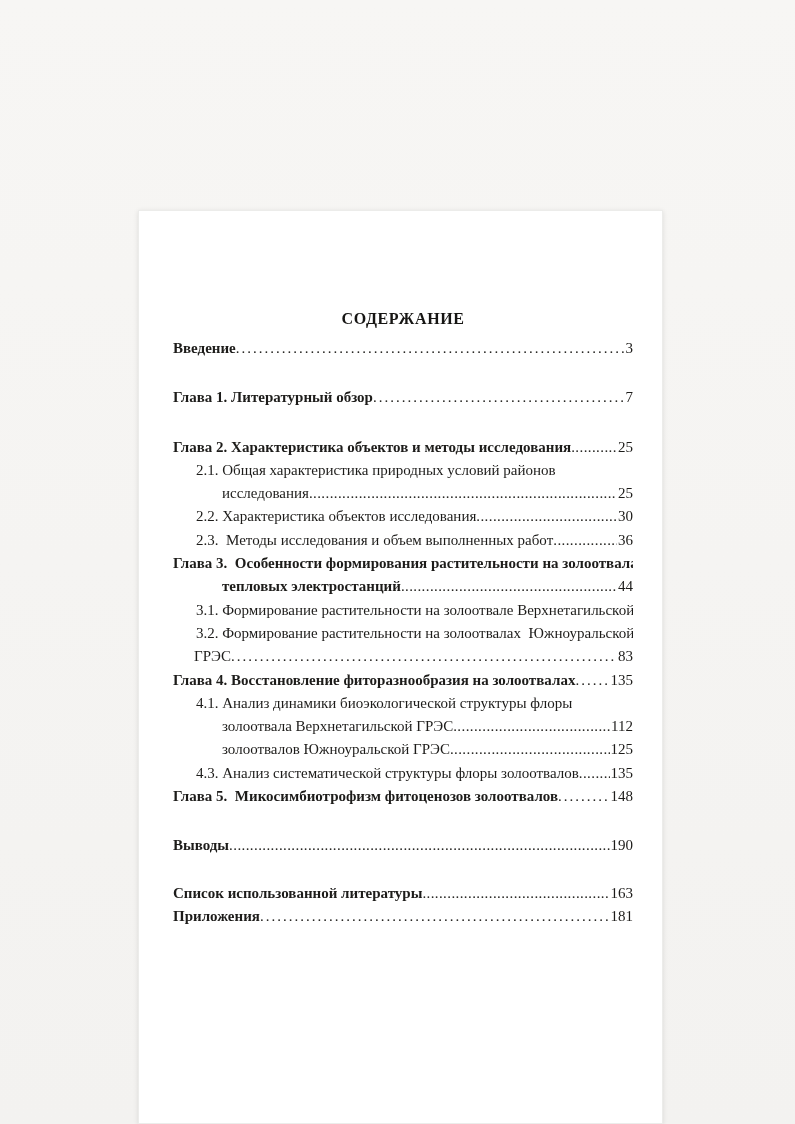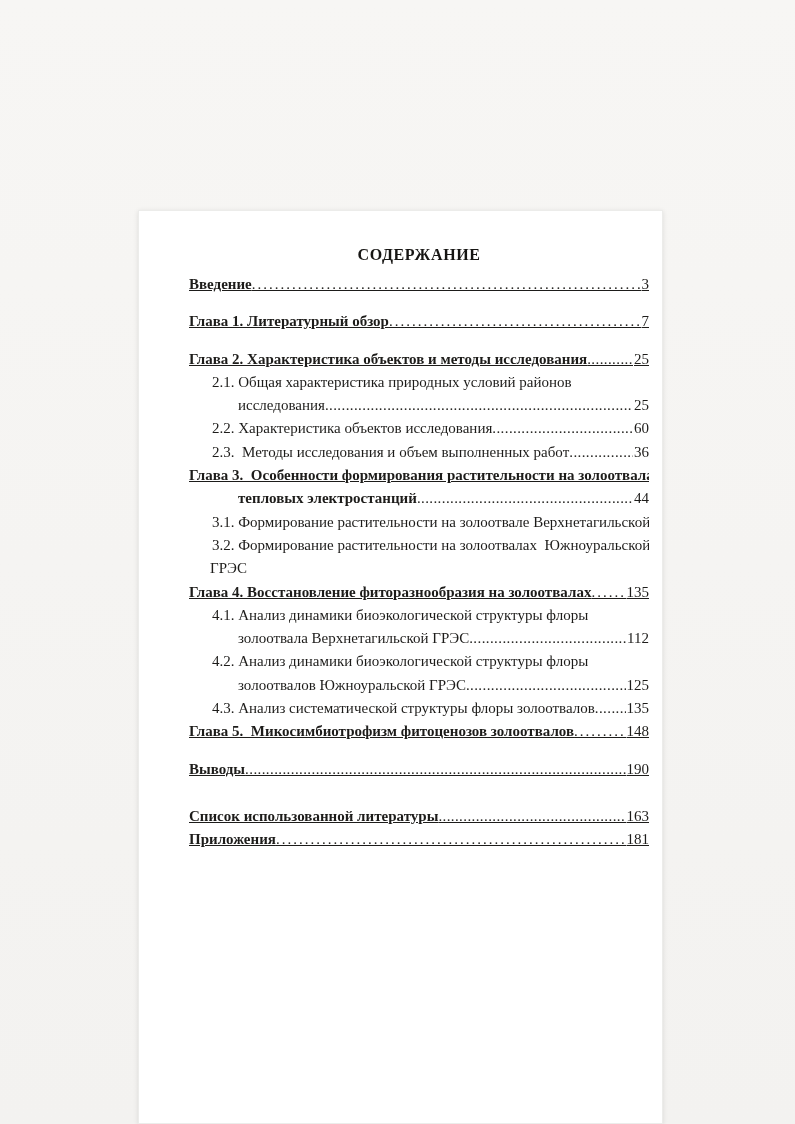--- a/index.html
+++ b/index.html
@@ -17,23 +17,23 @@
   .sheet {
     position: absolute;
     left: 138px; top: 210px;
     width: 525px; height: 914px;
     background: #ffffff;
     border: 1px solid #ececea;
     box-shadow: 0 1px 5px rgba(0,0,0,0.10);
   }
   .content {
     position: absolute;
-    left: 50px; top: 0;
+    left: 34px; top: 0;
     width: 460px;
-    padding-top: 32px;
+    padding-top: 96px;
     color: #1d1c1a;
     font-size: 15px;
   }
   .doc-title {
     text-align: center;
     font-weight: bold;
     font-size: 16px;
     letter-spacing: 0.6px;
     line-height: 23px;
     margin-bottom: 7px;
@@ -41,26 +41,26 @@
   }
   .toc-row {
     display: flex;
     align-items: baseline;
     line-height: 23.3px;
     height: 23.3px;
     white-space: nowrap;
     overflow: hidden;
   }
   .toc-row.bold { font-weight: bold; }
-  .toc-row.gap { margin-top: 14px; }
+  .toc-row.gap { margin-top: 26px; }
   .toc-row.gap-lg { margin-top: 24px; }
-  .ind0 { padding-left: 0; text-decoration: underline; }
+  .ind0 { padding-left: 0; }
   .ind1 { padding-left: 23px; }
   .ind2 { padding-left: 49px; justify-content: flex-end; }
-  .ind3 { padding-left: 21px; flex-direction: column; }
+  .ind3 { padding-left: 21px; }
   .lbl { flex: 0 0 auto; }
   .fill {
     flex: 1 1 auto;
     overflow: hidden;
     white-space: nowrap;
     min-width: 0;
     font-weight: normal;
   }
   .fill::after {
     content: "...................................................................................................................................................................................";
@@ -98,21 +98,21 @@
             <span class="lbl">2.1. Общая характеристика природных условий районов</span>
           </div>
           <div class="toc-row ind2">
             <span class="lbl">исследования</span>
             <span class="fill tight"></span>
             <span class="pg">25</span>
           </div>
           <div class="toc-row ind1">
             <span class="lbl">2.2. Характеристика объектов исследования</span>
             <span class="fill tight"></span>
-            <span class="pg">60</span>
+            <span class="pg">30</span>
           </div>
           <div class="toc-row ind1">
             <span class="lbl">2.3.&nbsp; Методы исследования и объем выполненных работ</span>
             <span class="fill tight"></span>
             <span class="pg">36</span>
           </div>
           <div class="toc-row ind0 bold">
             <span class="lbl">Глава 3.&nbsp; Особенности формирования растительности на золоотвалах</span>
           </div>
           <div class="toc-row ind2 bold">
@@ -137,23 +137,20 @@
             <span class="pg">135</span>
           </div>
           <div class="toc-row ind1">
             <span class="lbl">4.1. Анализ динамики биоэкологической структуры флоры</span>
           </div>
           <div class="toc-row ind2">
             <span class="lbl">золоотвала Верхнетагильской ГРЭС</span>
             <span class="fill tight"></span>
             <span class="pg">112</span>
           </div>
-          <div class="toc-row ind1">
-            <span class="lbl">4.2. Анализ динамики биоэкологической структуры флоры</span>
-          </div>
           <div class="toc-row ind2">
             <span class="lbl">золоотвалов Южноуральской ГРЭС</span>
             <span class="fill tight"></span>
             <span class="pg">125</span>
           </div>
           <div class="toc-row ind1">
             <span class="lbl">4.3. Анализ систематической структуры флоры золоотвалов</span>
             <span class="fill tight"></span>
             <span class="pg">135</span>
           </div>

